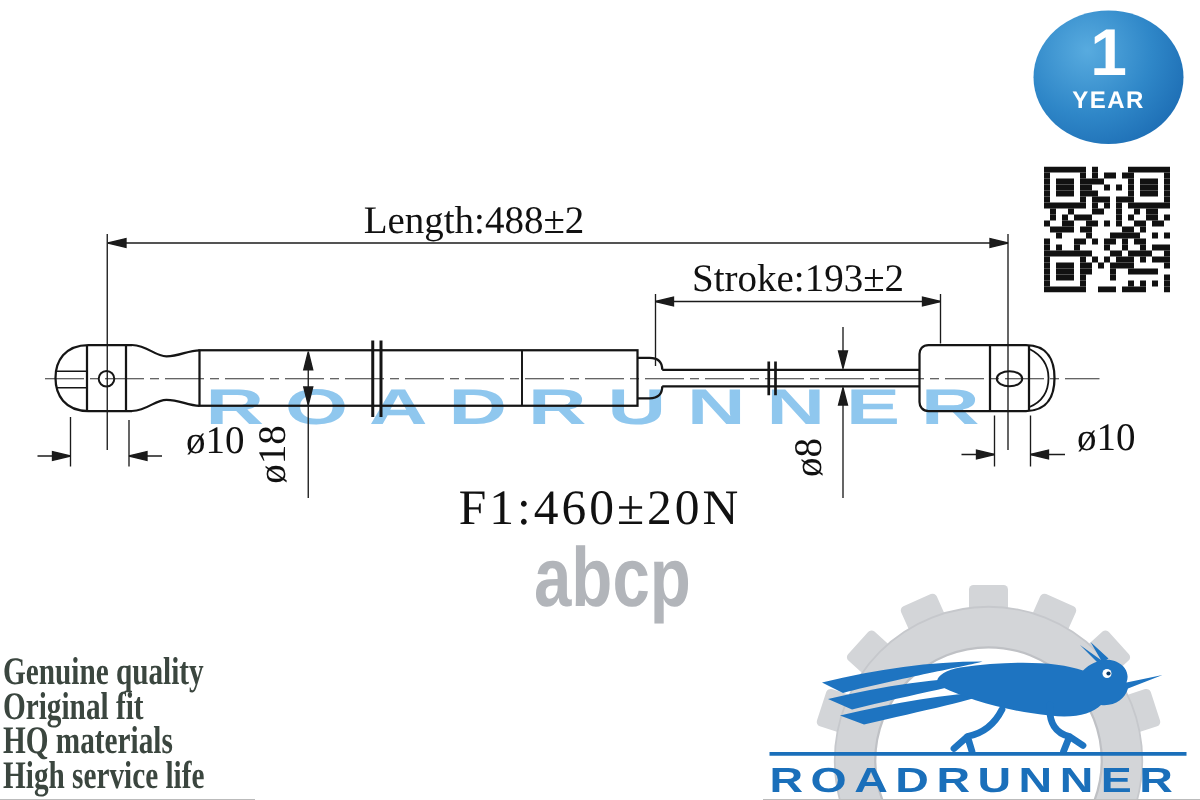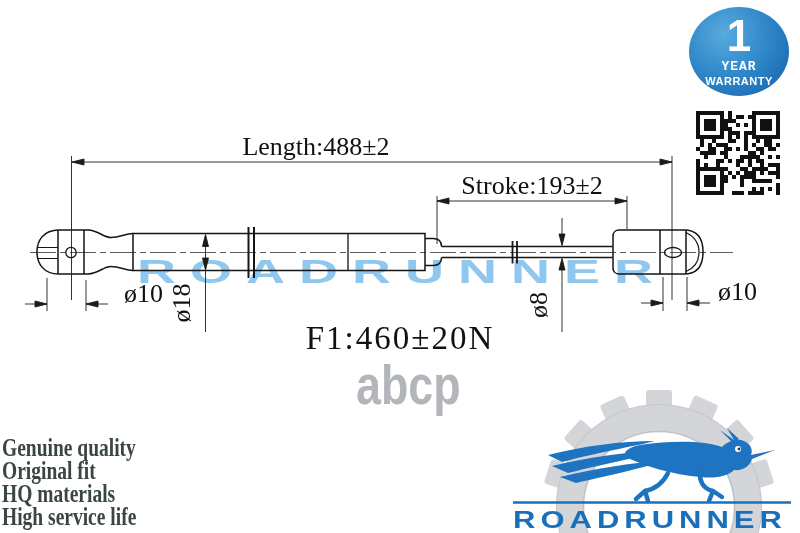--- a/index.html
+++ b/index.html
@@ -18,22 +18,22 @@
   
   .drawing{left:0;top:0;z-index:2;}
   .dimtext{font-family:"Liberation Serif","DejaVu Serif",serif;fill:#111;font-size:26px;}
   .forcetext{font-family:"Liberation Serif","DejaVu Serif",serif;fill:#111;font-size:33px;letter-spacing:2px;}
 
   
   .badge{left:689px;top:7px;width:100px;height:89px;border-radius:50%;z-index:4;
          background:radial-gradient(circle at 36% 30%, #58ABDF 0%, #2F87C8 48%, #135FA9 100%);
          color:#fff;text-align:center;display:flex;flex-direction:column;align-items:center;}
   .badge .one{font-size:44px;font-weight:800;line-height:1;margin-top:7px;}
-  .badge .yr{font-size:13px;font-weight:bold;letter-spacing:1px;margin-top:1px;font-family:Liberation Mono, monospace;}
-  .badge .wty{font-size:11px;font-weight:bold;letter-spacing:.5px;margin-top:1px;}
+  .badge .yr{font-size:16px;font-weight:bold;letter-spacing:1px;margin-top:1px;}
+  .badge .wty{font-size:17px;font-weight:normal;letter-spacing:.5px;margin-top:17px;}
 
   .qr{left:696px;top:111px;z-index:4;}
 
   
   .features{left:2px;top:436px;z-index:4;color:#3B463F;
             font-family:"Liberation Serif","DejaVu Serif",serif;font-weight:bold;
             font-size:26px;line-height:23px;transform:scale(.75,1);transform-origin:top left;white-space:nowrap;}
 
   
   .logo-svg{left:500px;top:380px;z-index:4;}

